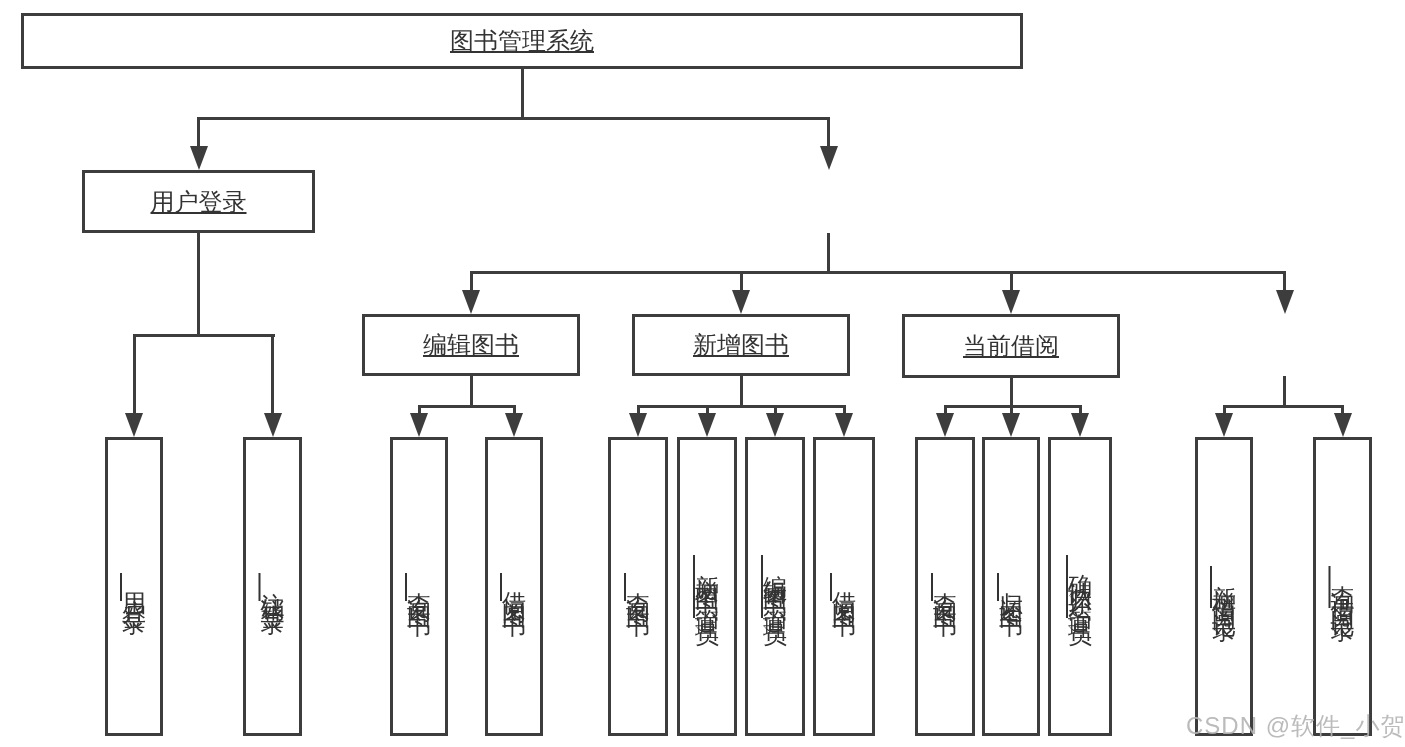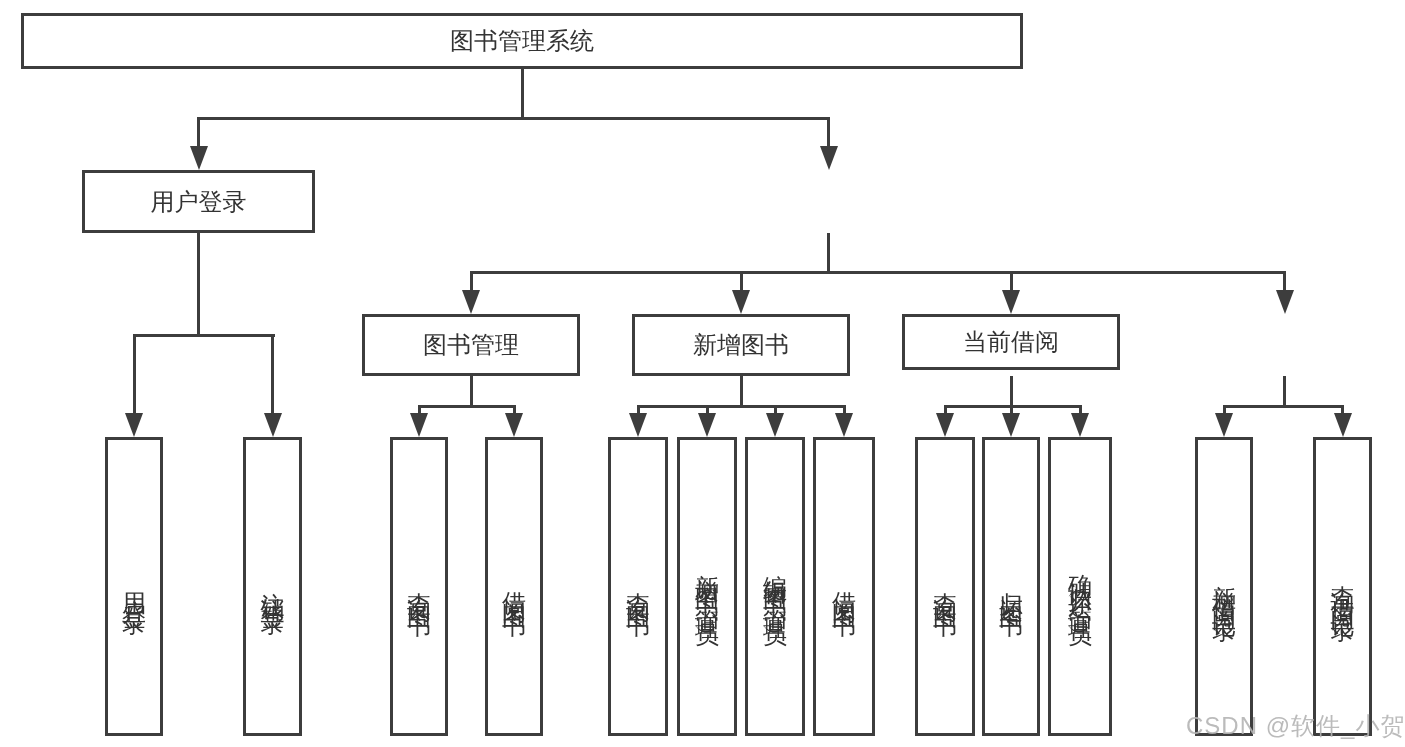--- a/index.html
+++ b/index.html
@@ -15,21 +15,21 @@
   
   .vl{position:absolute;width:3px;background:var(--line);}
   .hl{position:absolute;height:3px;background:var(--line);}
   
   .ar{position:absolute;width:0;height:0;
       border-left:9px solid transparent;border-right:9px solid transparent;
       border-top:24px solid var(--line);}
   
   .bx{position:absolute;box-sizing:border-box;background:#ffffff;
       border:3px solid var(--line);display:flex;align-items:center;justify-content:center;
-      color:var(--text);font-size:24px;line-height:1;}
+      color:var(--text);font-size:24px;line-height:1;text-decoration:underline;}
   .bx.vert span{writing-mode:vertical-rl;text-orientation:mixed;
       letter-spacing:7px;font-size:24px;}
   .wm{position:absolute;left:1186px;top:710px;font-size:24px;letter-spacing:1px;
       color:var(--wm);opacity:.9;z-index:5;white-space:nowrap;}
 </style>
 </head>
 <body>
 
 <div class="canvas">
 
@@ -96,28 +96,28 @@
   <div class="bx" style="left:21px;top:13px;width:1002px;height:56px">
     <span>图书管理系统</span>
   </div>
 
   <div class="bx" style="left:82px;top:170px;width:233px;height:63px">
     <span>用户登录</span>
   </div>
 
 
   <div class="bx" style="left:362px;top:314px;width:218px;height:62px">
-    <span>图书管理</span>
+    <span>编辑图书</span>
   </div>
 
   <div class="bx" style="left:632px;top:314px;width:218px;height:62px">
     <span>新增图书</span>
   </div>
 
-  <div class="bx" style="left:902px;top:314px;width:218px;height:56px">
+  <div class="bx" style="left:902px;top:314px;width:218px;height:64px">
     <span>当前借阅</span>
   </div>
 
 
   <div class="bx vert" style="left:105px;top:437px;width:58px;height:299px">
     <span>用户登录</span>
   </div>
   <div class="bx vert" style="left:243px;top:437px;width:59px;height:299px">
     <span>注销登录</span>
   </div>

